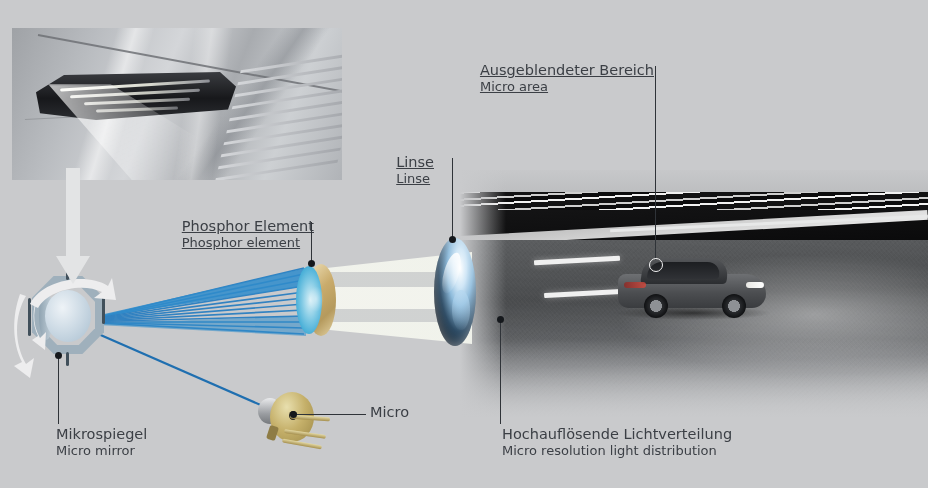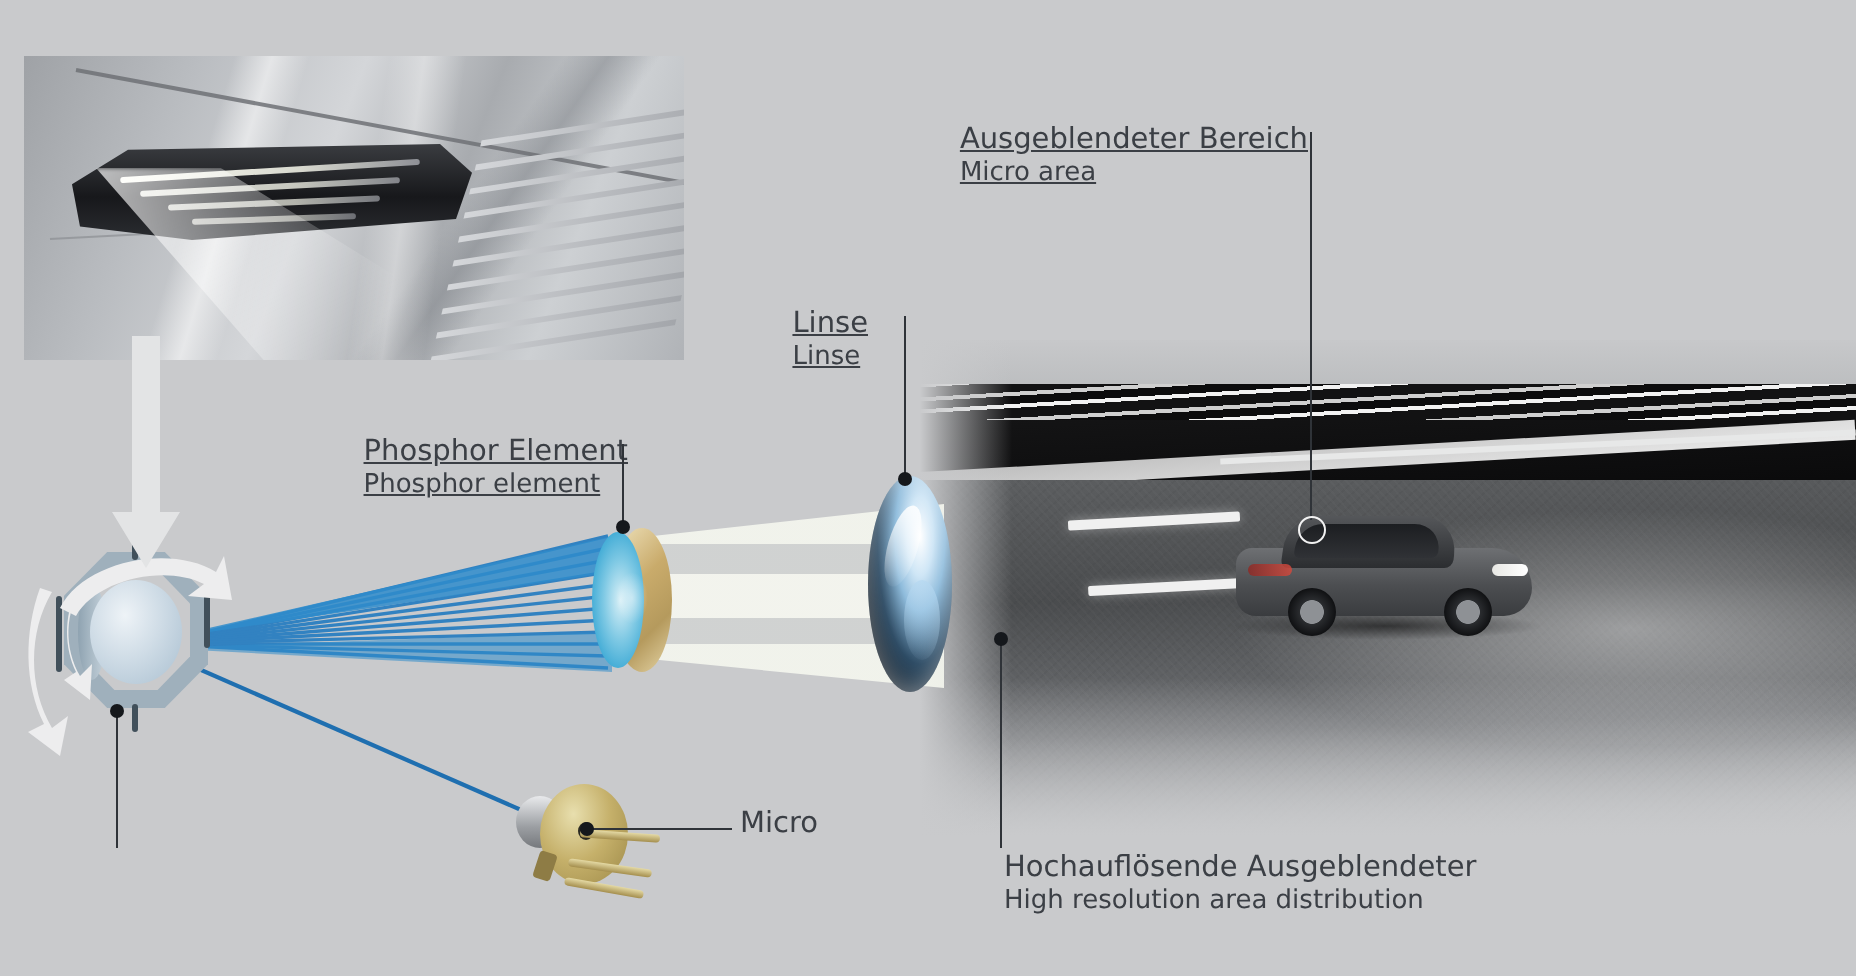--- a/index.html
+++ b/index.html
@@ -301,29 +301,33 @@
   <div class="leader vline" style="left:452px;top:158px;height:82px;"></div>
   <div class="dot" style="left:449px;top:236px;"></div>
 
   <div class="lbl r" style="right:614px;top:218px;">
     <div class="de">Phosphor Element</div>
     <div class="en">Phosphor element</div>
   </div>
   <div class="leader vline" style="left:311px;top:222px;height:42px;"></div>
   <div class="dot" style="left:308px;top:260px;"></div>
 
+  <div class="lbl l" style="left:56px;top:426px;">
+    <div class="de">Mikrospiegel</div>
+    <div class="en">Micro mirror</div>
+  </div>
   <div class="leader vline" style="left:58px;top:356px;height:68px;"></div>
   <div class="dot" style="left:55px;top:352px;"></div>
 
   <div class="lbl l" style="left:370px;top:404px;">
     <div class="de">Micro</div>
   </div>
   <div class="leader hline" style="left:296px;top:414px;width:70px;"></div>
   <div class="dot" style="left:290px;top:411px;"></div>
 
   <div class="lbl l" style="left:502px;top:426px;">
-    <div class="de">Hochauflösende Ausgeblendeter</div>
-    <div class="en">High resolution area distribution</div>
+    <div class="de">Hochauflösende Lichtverteilung</div>
+    <div class="en">Micro resolution light distribution</div>
   </div>
   <div class="leader vline" style="left:500px;top:320px;height:104px;"></div>
   <div class="dot" style="left:497px;top:316px;"></div>
 
 </div>
 
 </body></html>

